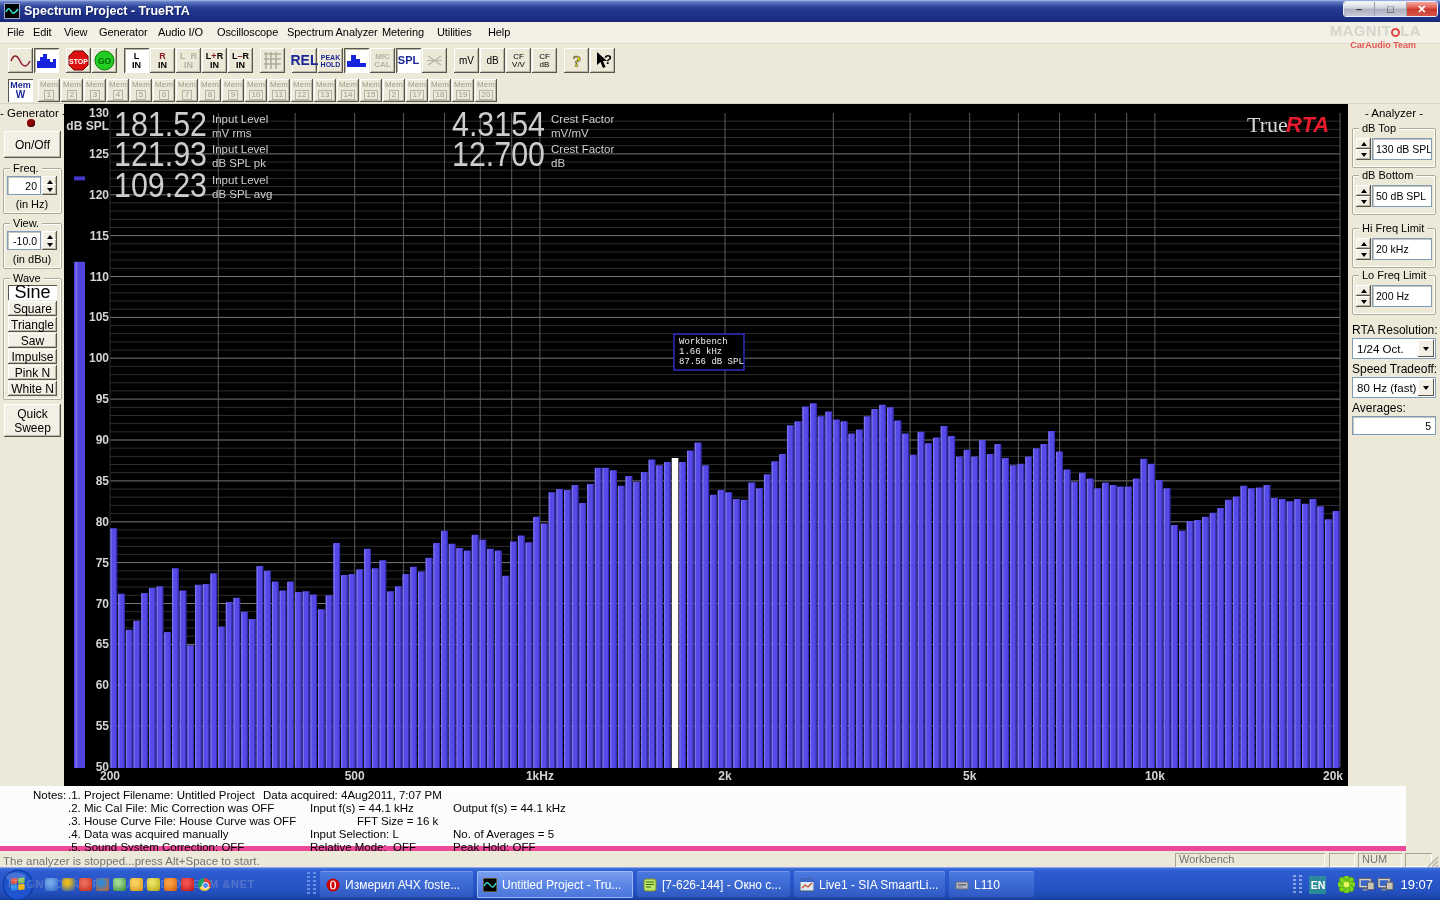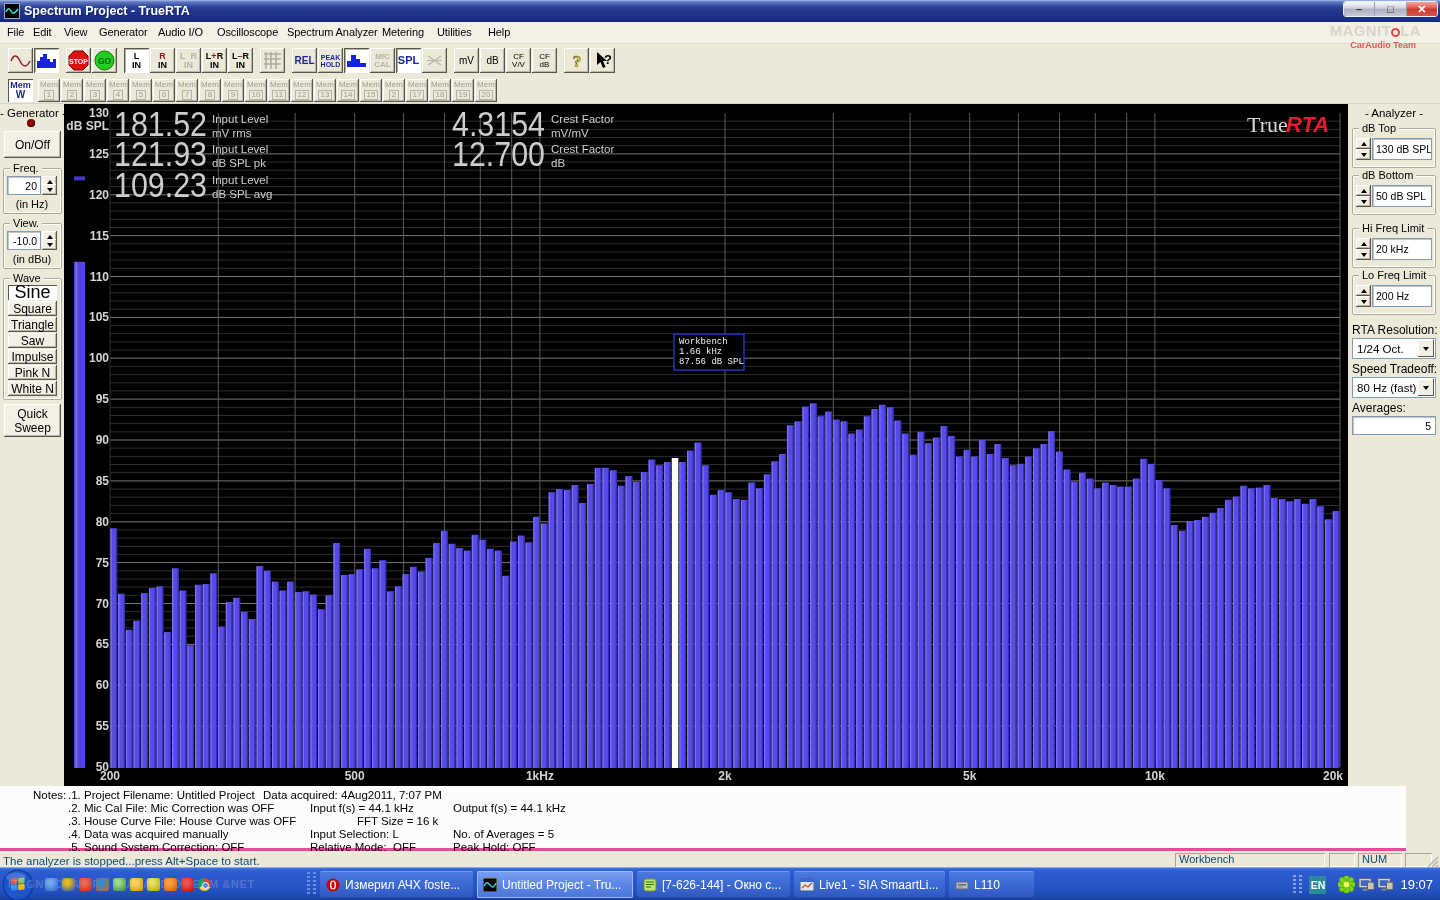--- a/index.html
+++ b/index.html
@@ -43,24 +43,24 @@
 .field.right{justify-content:flex-end}
 .spin{position:absolute;width:15px}
 .spin .up,.spin .dn{position:absolute;left:0;width:15px;height:11px;background:#f2f0e4;box-shadow:inset -1px -1px 0 #58564d,inset 1px 1px 0 #fff,inset -2px -2px 0 #b9b6a8}
 .spin .up{top:0}.spin .dn{bottom:0}
 .arr{position:absolute;left:50%;top:50%;transform:translate(-50%,-50%);width:0;height:0}
 .arr.u{border-left:3px solid transparent;border-right:3px solid transparent;border-bottom:4px solid #000}
 .arr.d{border-left:3px solid transparent;border-right:3px solid transparent;border-top:4px solid #000}
 .combo{position:absolute;background:#fff;border:1px solid #7f9db9;font-size:11.5px;color:#000;display:flex;align-items:center;padding-left:4px}
 .combo .cbtn{position:absolute;right:1px;top:1px;bottom:1px;width:16px;background:#f2f0e4;box-shadow:inset -1px -1px 0 #58564d,inset 1px 1px 0 #fff;display:flex;align-items:center;justify-content:center}
 
-#notes{left:0;top:786px;width:1406px;height:65px;background:#fcfcfc;border-bottom:3px solid #ec4899;font-size:11.5px;color:#000}
+#notes{left:0;top:786px;width:1406px;height:65px;background:#fcfcfc;border-bottom:5px solid #ec4899;font-size:11.5px;color:#000}
 #notes .nl{position:absolute;white-space:pre}
 
-#status{left:0;top:851px;width:1440px;height:24px;background:#ece9d8;font-size:12px;color:#0c4a6e}
+#status{left:0;top:851px;width:1440px;height:24px;background:#ece9d8;font-size:12px;color:#737373}
 .pane{position:absolute;top:2px;height:14px;box-shadow:inset 1px 1px 0 #a8a594,inset -1px -1px 0 #fff;padding:0 4px;font-size:11px}
 
 #taskbar{left:0;top:867px;width:1440px;height:33px;background:linear-gradient(#4a76dd 0%,#3767d8 4%,#2d5bd0 12%,#2856c8 50%,#2350be 75%,#1c44a8 95%,#16379a 100%);border-top:1px solid #88a7ec}
 .tkbtn{position:absolute;top:3px;height:27px;border-radius:2px;background:linear-gradient(#4b7ae0,#3a66d0 60%,#2f58c0);box-shadow:inset 0 1px 0 #6f97ea,inset 0 -1px 0 #2448a8;color:#fff;font-size:12px;display:flex;align-items:center;padding:0 6px;white-space:nowrap;overflow:hidden}
 .tkbtn.active{background:linear-gradient(#7ba0ef,#5a84e4 55%,#4a74da);box-shadow:inset 0 0 0 1px #9ab8f4}
 .tkbtn .ticn{width:14px;height:14px;margin-right:5px;flex:none}
 .qicon{position:absolute;top:10px;width:13px;height:13px;border-radius:2px}
 #tray{position:absolute;right:0;top:0;height:33px;display:flex;align-items:center}
 
 svg text{shape-rendering:crispEdges}
@@ -139,21 +139,21 @@
     </div>
     <div class="tbtn " style="left:228px;top:4px">
       <span>L<span style="color:#8b1a2a">–</span>R<br>IN</span>
     </div>
     <div class="tbtn dis" style="left:260px;top:4px">
       <svg width="17" height="17" viewBox="0 0 17 17">
         <path d="M2 0V17M7 0V17M12 0V17M0 2H17M0 7H17M0 12H17" stroke="#b0ad9e" stroke-width="1.6"></path>
       </svg>
     </div>
     <div class="tbtn " style="left:292px;top:4px">
-      <span class="navy" style="font-size:10px">REL</span>
+      <span class="navy" style="font-size:14px">REL</span>
     </div>
     <div class="tbtn " style="left:318px;top:4px">
       <span class="navy" style="font-size:7px;line-height:7px">PEAK<br>HOLD</span>
     </div>
     <div class="tbtn pressed" style="left:344px;top:4px">
       <svg width="19" height="13" viewBox="0 0 19 13">
         <path d="M0 13 V7 h4 V1 h5 V5 h4 V9 h6 V13 Z" fill="#1722dd"></path>
       </svg>
     </div>
     <div class="tbtn dis" style="left:370px;top:4px">

